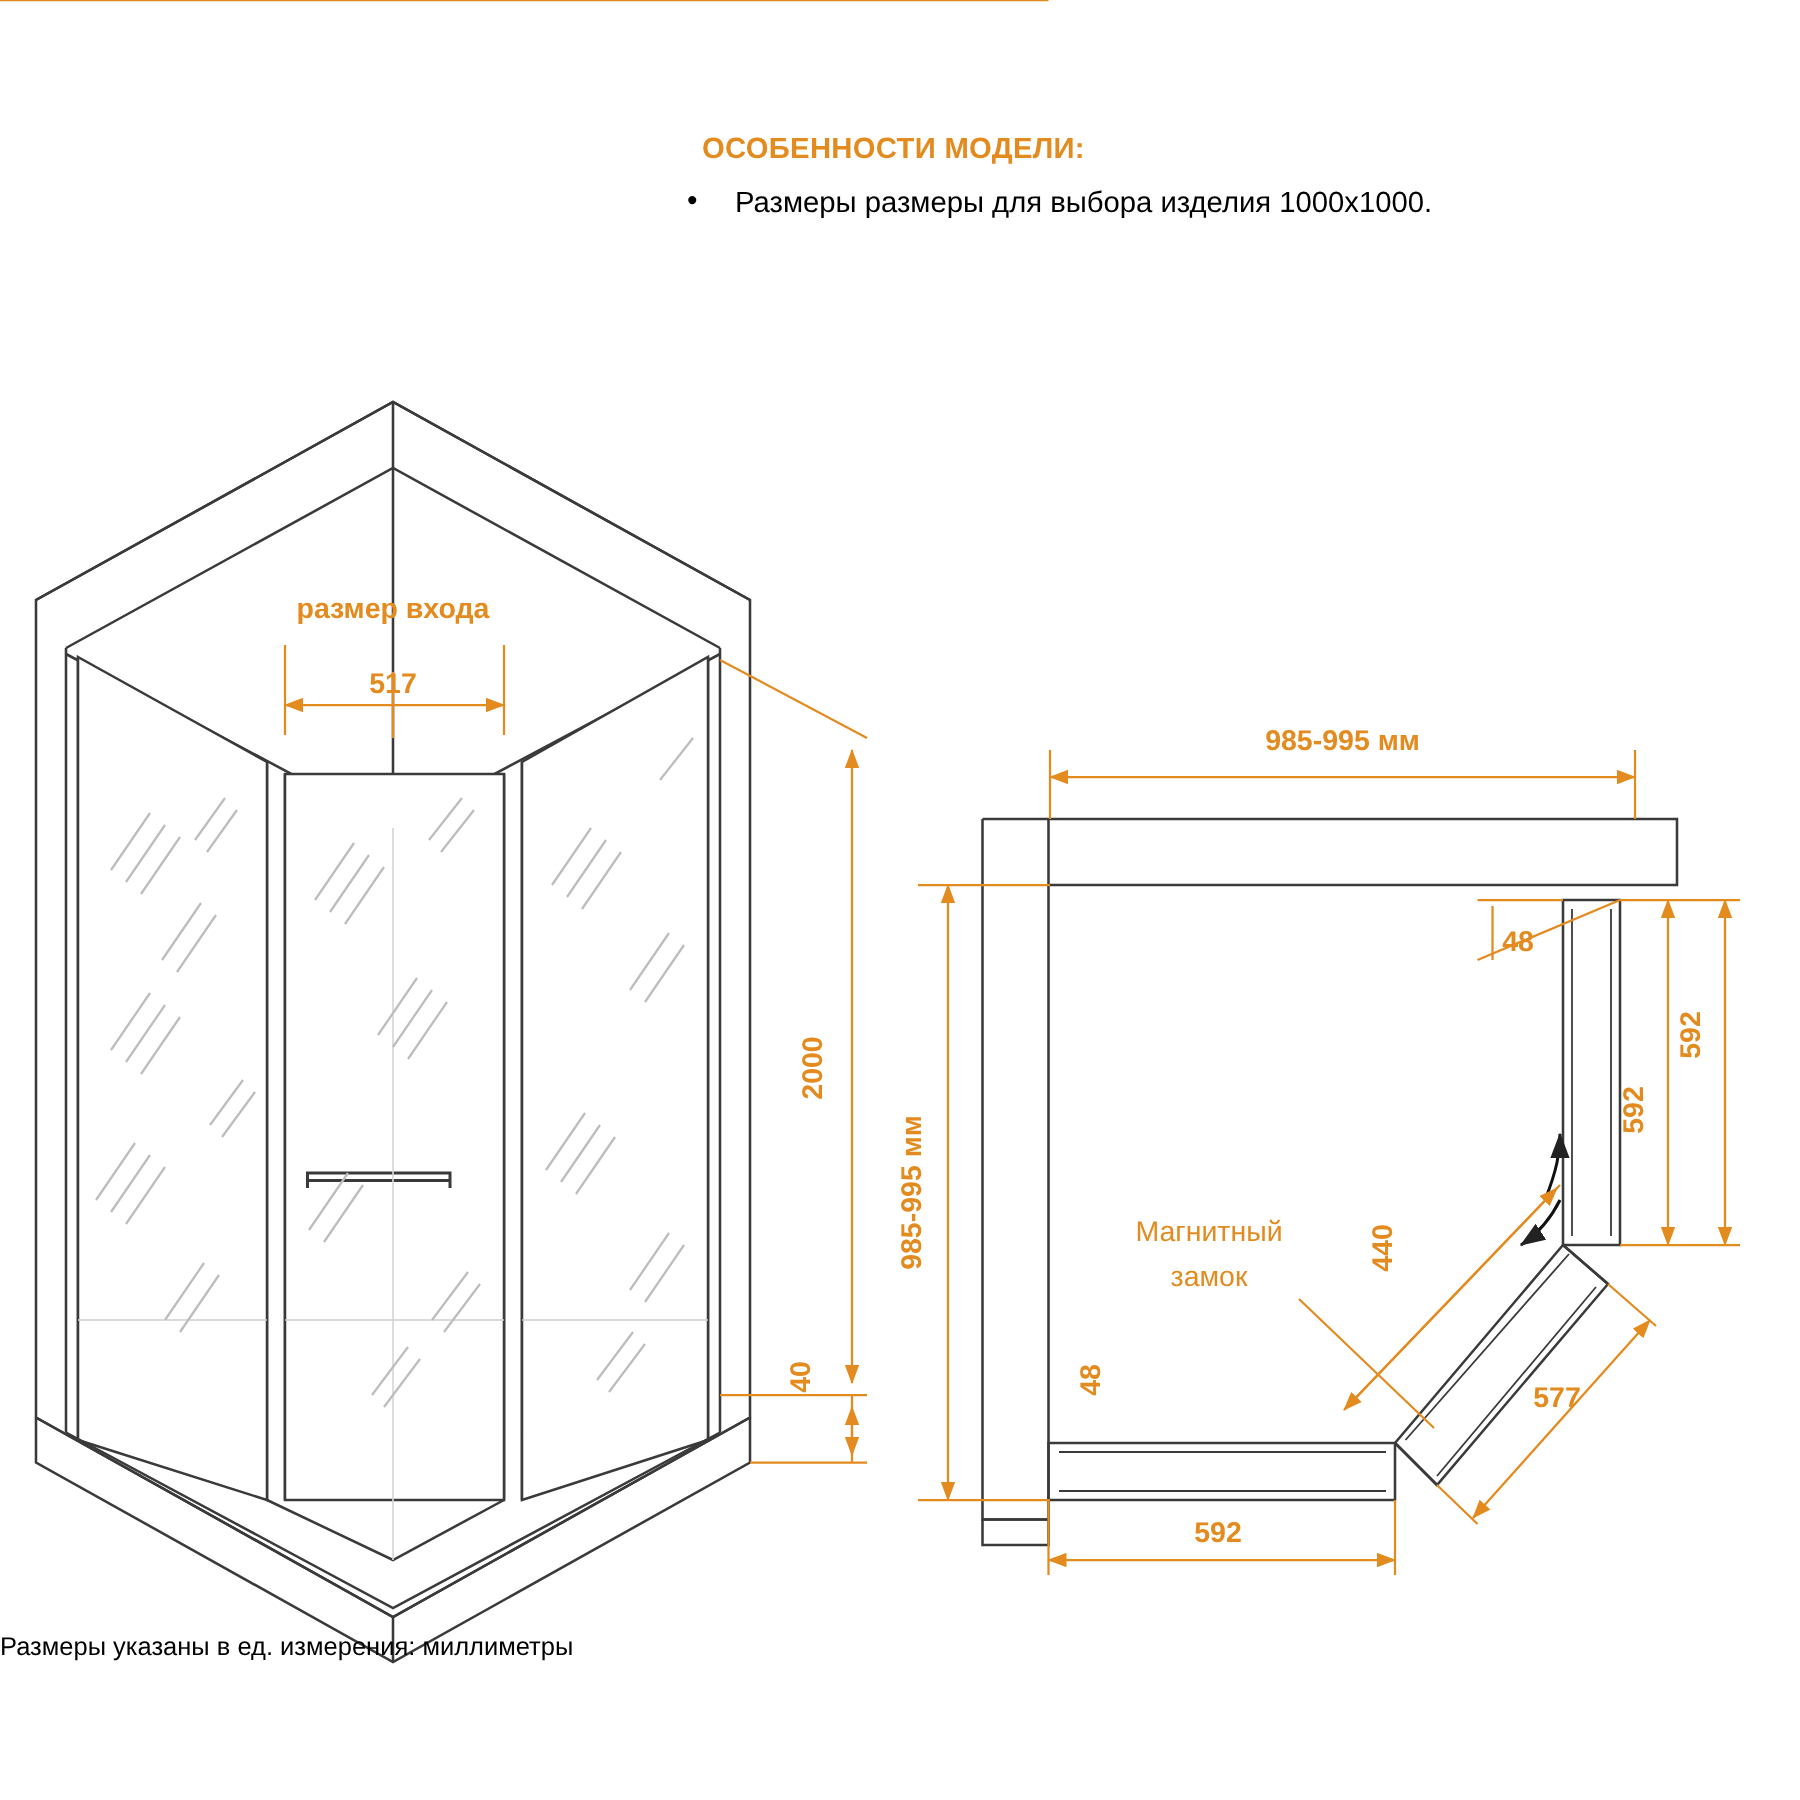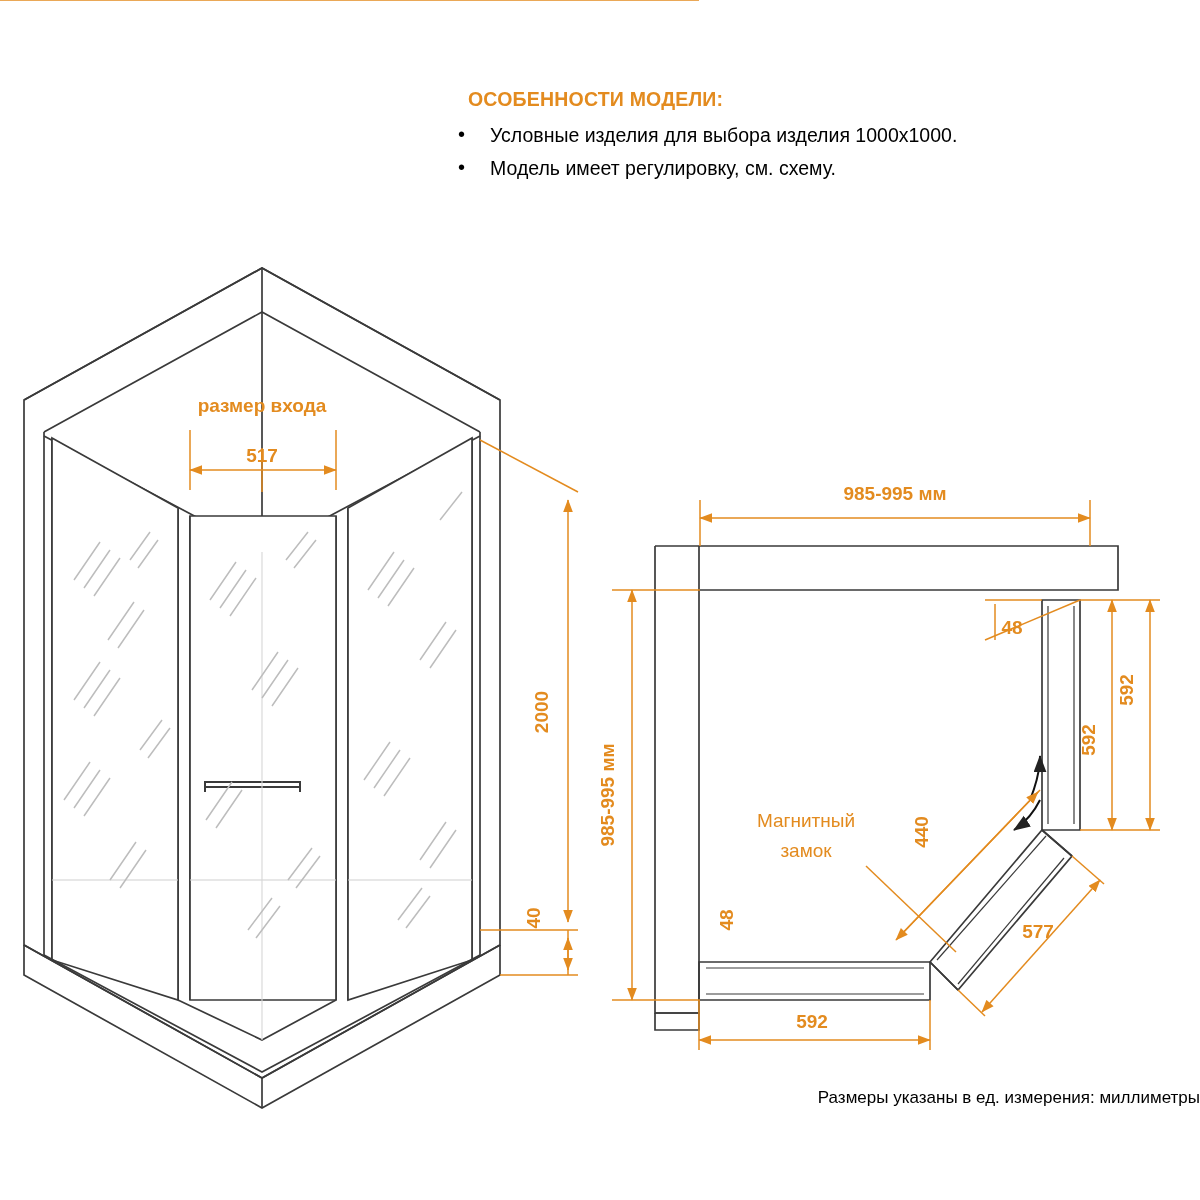--- a/index.html
+++ b/index.html
@@ -52,42 +52,41 @@
     left: 28px;
     top: -1px;
     font-size: 20px;
     color: #000;
   }
   .footnote {
     position: absolute;
     left: 0;
     top: 1088px;
     width: 1200px;
-    text-align: right;
+    text-align: left;
     font-size: 17px;
     color: #000;
   }
   svg text {
     font-family: "Liberation Sans", sans-serif;
   }
   .lbl-or {
     fill: #E38B1F;
     font-size: 19px;
   }
 </style>
 </head>
 <body>
 
 <div id="stage">
 
   <div class="features">
     <div class="features-title">ОСОБЕННОСТИ МОДЕЛИ:</div>
     <ul>
-      <li>Условные изделия для выбора изделия 1000х1000.</li>
-      <li>Модель имеет регулировку, см. схему.</li>
+      <li>Размеры размеры для выбора изделия 1000х1000.</li>
     </ul>
   </div>
 
   <svg width="1200" height="1200" viewBox="0 0 1200 1200" style="position:absolute;left:0;top:0;">
 
     <defs>
       <marker id="arrOr" markerWidth="9" markerHeight="9" refX="8" refY="3.2" orient="auto">
         <path d="M0,0 L8.5,3.2 L0,6.4 z" fill="#E38B1F"></path>
       </marker>
       <marker id="arrOrStart" markerWidth="9" markerHeight="9" refX="0.5" refY="3.2" orient="auto">

